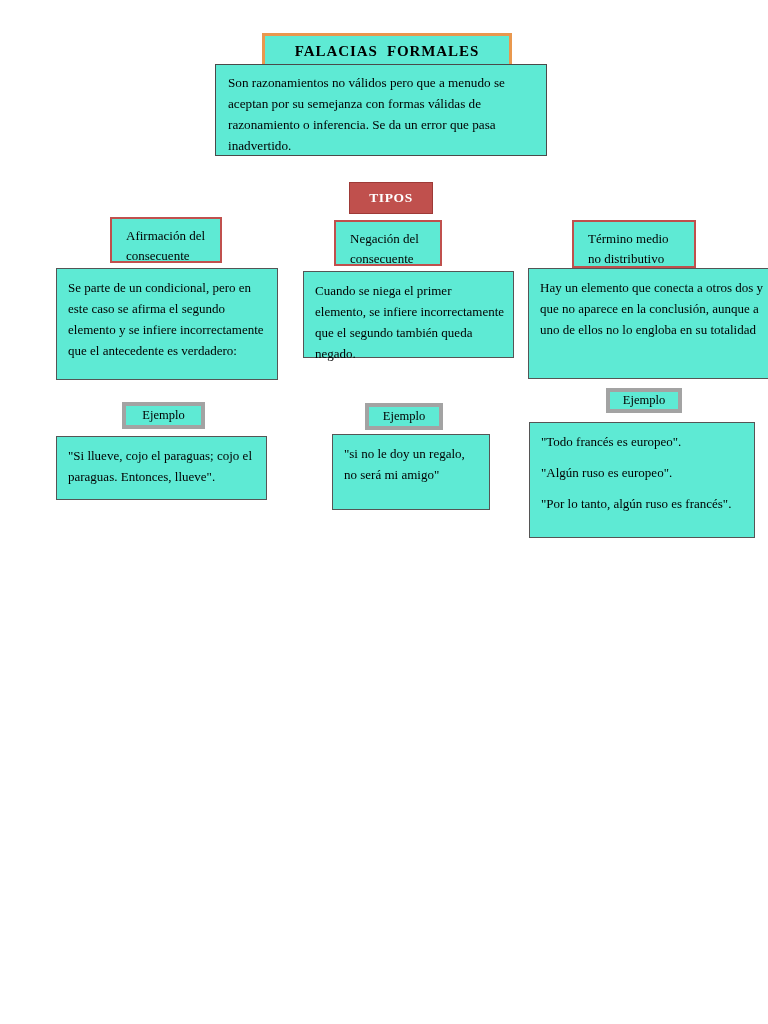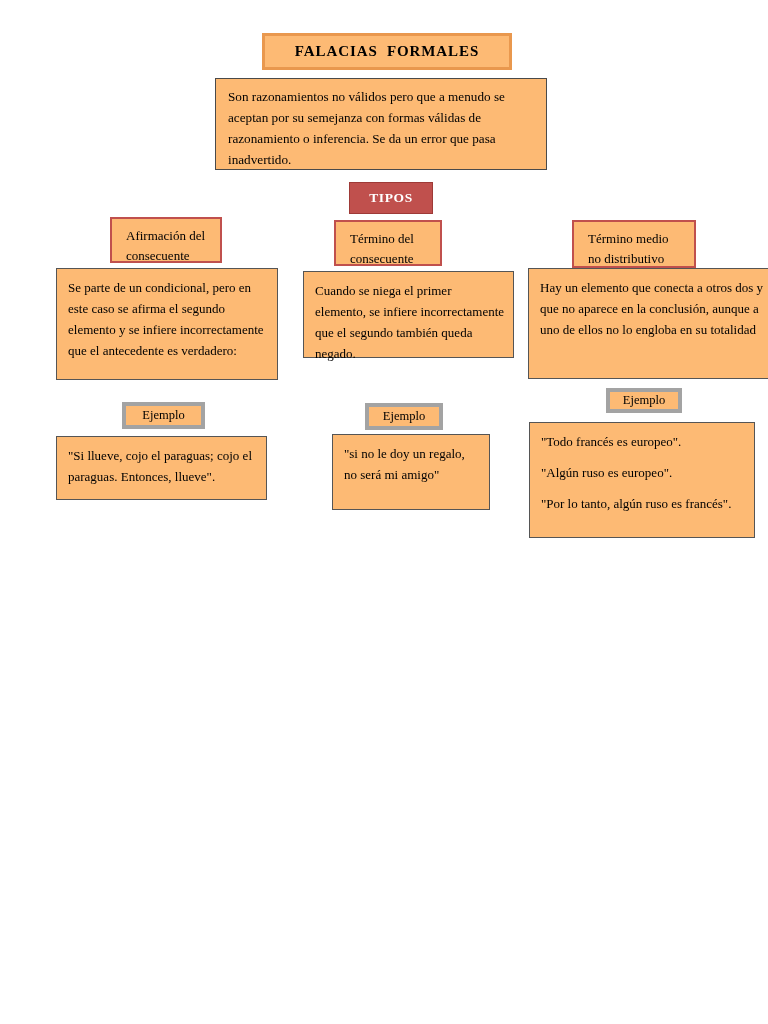--- a/index.html
+++ b/index.html
@@ -17,21 +17,21 @@
   }
   .canvas {
     position: absolute;
     left: 0; top: 0;
     width: 768px;
     height: 1024px;
   }
   .box {
     position: absolute;
     box-sizing: border-box;
-    background: #fdba74;
+    background: #5eead4;
   }
 
   
   #title-box {
     left: 262px;
     top: 33px;
     width: 250px;
     height: 37px;
     border: 3px solid #e9984e;
     display: flex;
@@ -41,21 +41,21 @@
   #title-box .title-text {
     font-weight: bold;
     font-size: 15px;
     letter-spacing: 0.9px;
     white-space: pre;
   }
 
   
   #intro-box {
     left: 215px;
-    top: 78px;
+    top: 64px;
     width: 332px;
     height: 92px;
     border: 1px solid #4a4a4a;
     padding: 8px 10px 6px 12px;
     font-size: 13.2px;
     line-height: 1.58;
   }
 
   
   #tipos-box {
@@ -141,21 +141,21 @@
 
   <div class="box" id="tipos-box">
     <span class="tipos-text">TIPOS</span>
   </div>
 
   <div class="box type-header" id="type-header-0">
     <div>Afirmación del</div>
     <div>consecuente</div>
   </div>
   <div class="box type-header" id="type-header-1">
-    <div>Término del</div>
+    <div>Negación del</div>
     <div>consecuente</div>
   </div>
   <div class="box type-header" id="type-header-2">
     <div>Término medio</div>
     <div>no distributivo</div>
   </div>
 
   <div class="box type-desc" id="type-desc-0">
     <span>Se parte de un condicional, pero en este caso se afirma el segundo elemento y se infiere incorrectamente que el antecedente es verdadero:</span>
   </div>

